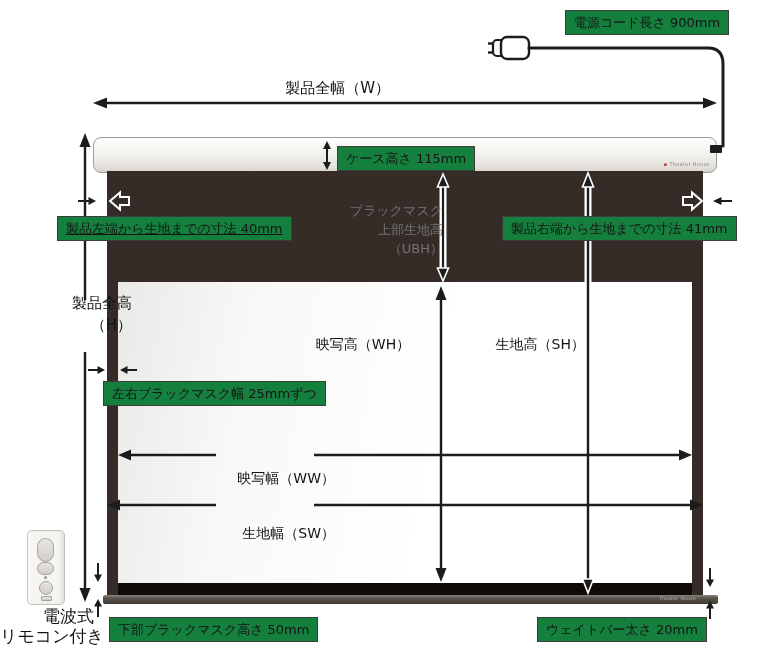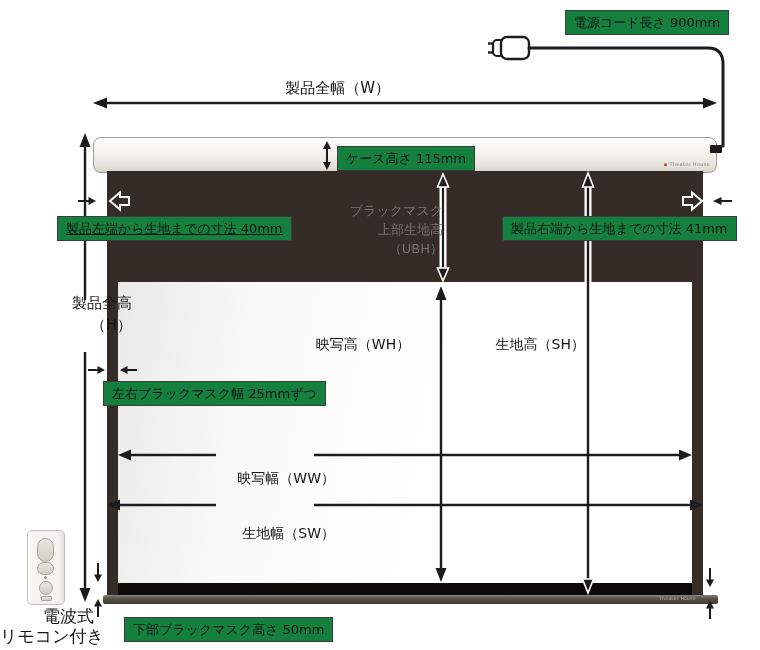--- a/index.html
+++ b/index.html
@@ -158,21 +158,22 @@
       <line x1="710" y1="619" x2="710" y2="608" stroke-width="2"></line>
       <polygon points="710,601 706,608.5 714,608.5" stroke="none"></polygon>
     </g>
   </svg>
 
   <div class="abs tag" style="left:565px;top:10px;">電源コード長さ 900mm</div>
   <div class="abs tag" style="left:337px;top:146px;">ケース高さ 115mm</div>
   <div class="abs tag" style="left:57px;top:216px;text-decoration:underline;">製品左端から生地までの寸法 40mm</div>
   <div class="abs tag" style="left:502px;top:216px;text-align:center;">製品右端から生地までの寸法 41mm</div>
   <div class="abs tag" style="left:103px;top:381px;">左右ブラックマスク幅 25mmずつ</div>
-  <div class="abs tag" style="left:124px;top:617px;">下部ブラックマスク高さ 50mm</div>
+  <div class="abs tag" style="left:109px;top:617px;">下部ブラックマスク高さ 50mm</div>
+  <div class="abs tag" style="left:537px;top:617px;">ウェイトバー太さ 20mm</div>
 
   <div class="abs dim center" style="left:250px;top:79px;width:140px;font-size:15px;">製品全幅（W）</div>
 
   <div class="abs dim center" style="left:12px;top:292px;width:120px;font-size:15px;line-height:22px;">
     <div>製品全高</div>
     <div>（H）</div>
   </div>
 
   <div class="abs dim center white" style="left:323px;top:201px;width:120px;font-size:13px;line-height:19px;">
     <div>ブラックマスク</div>

